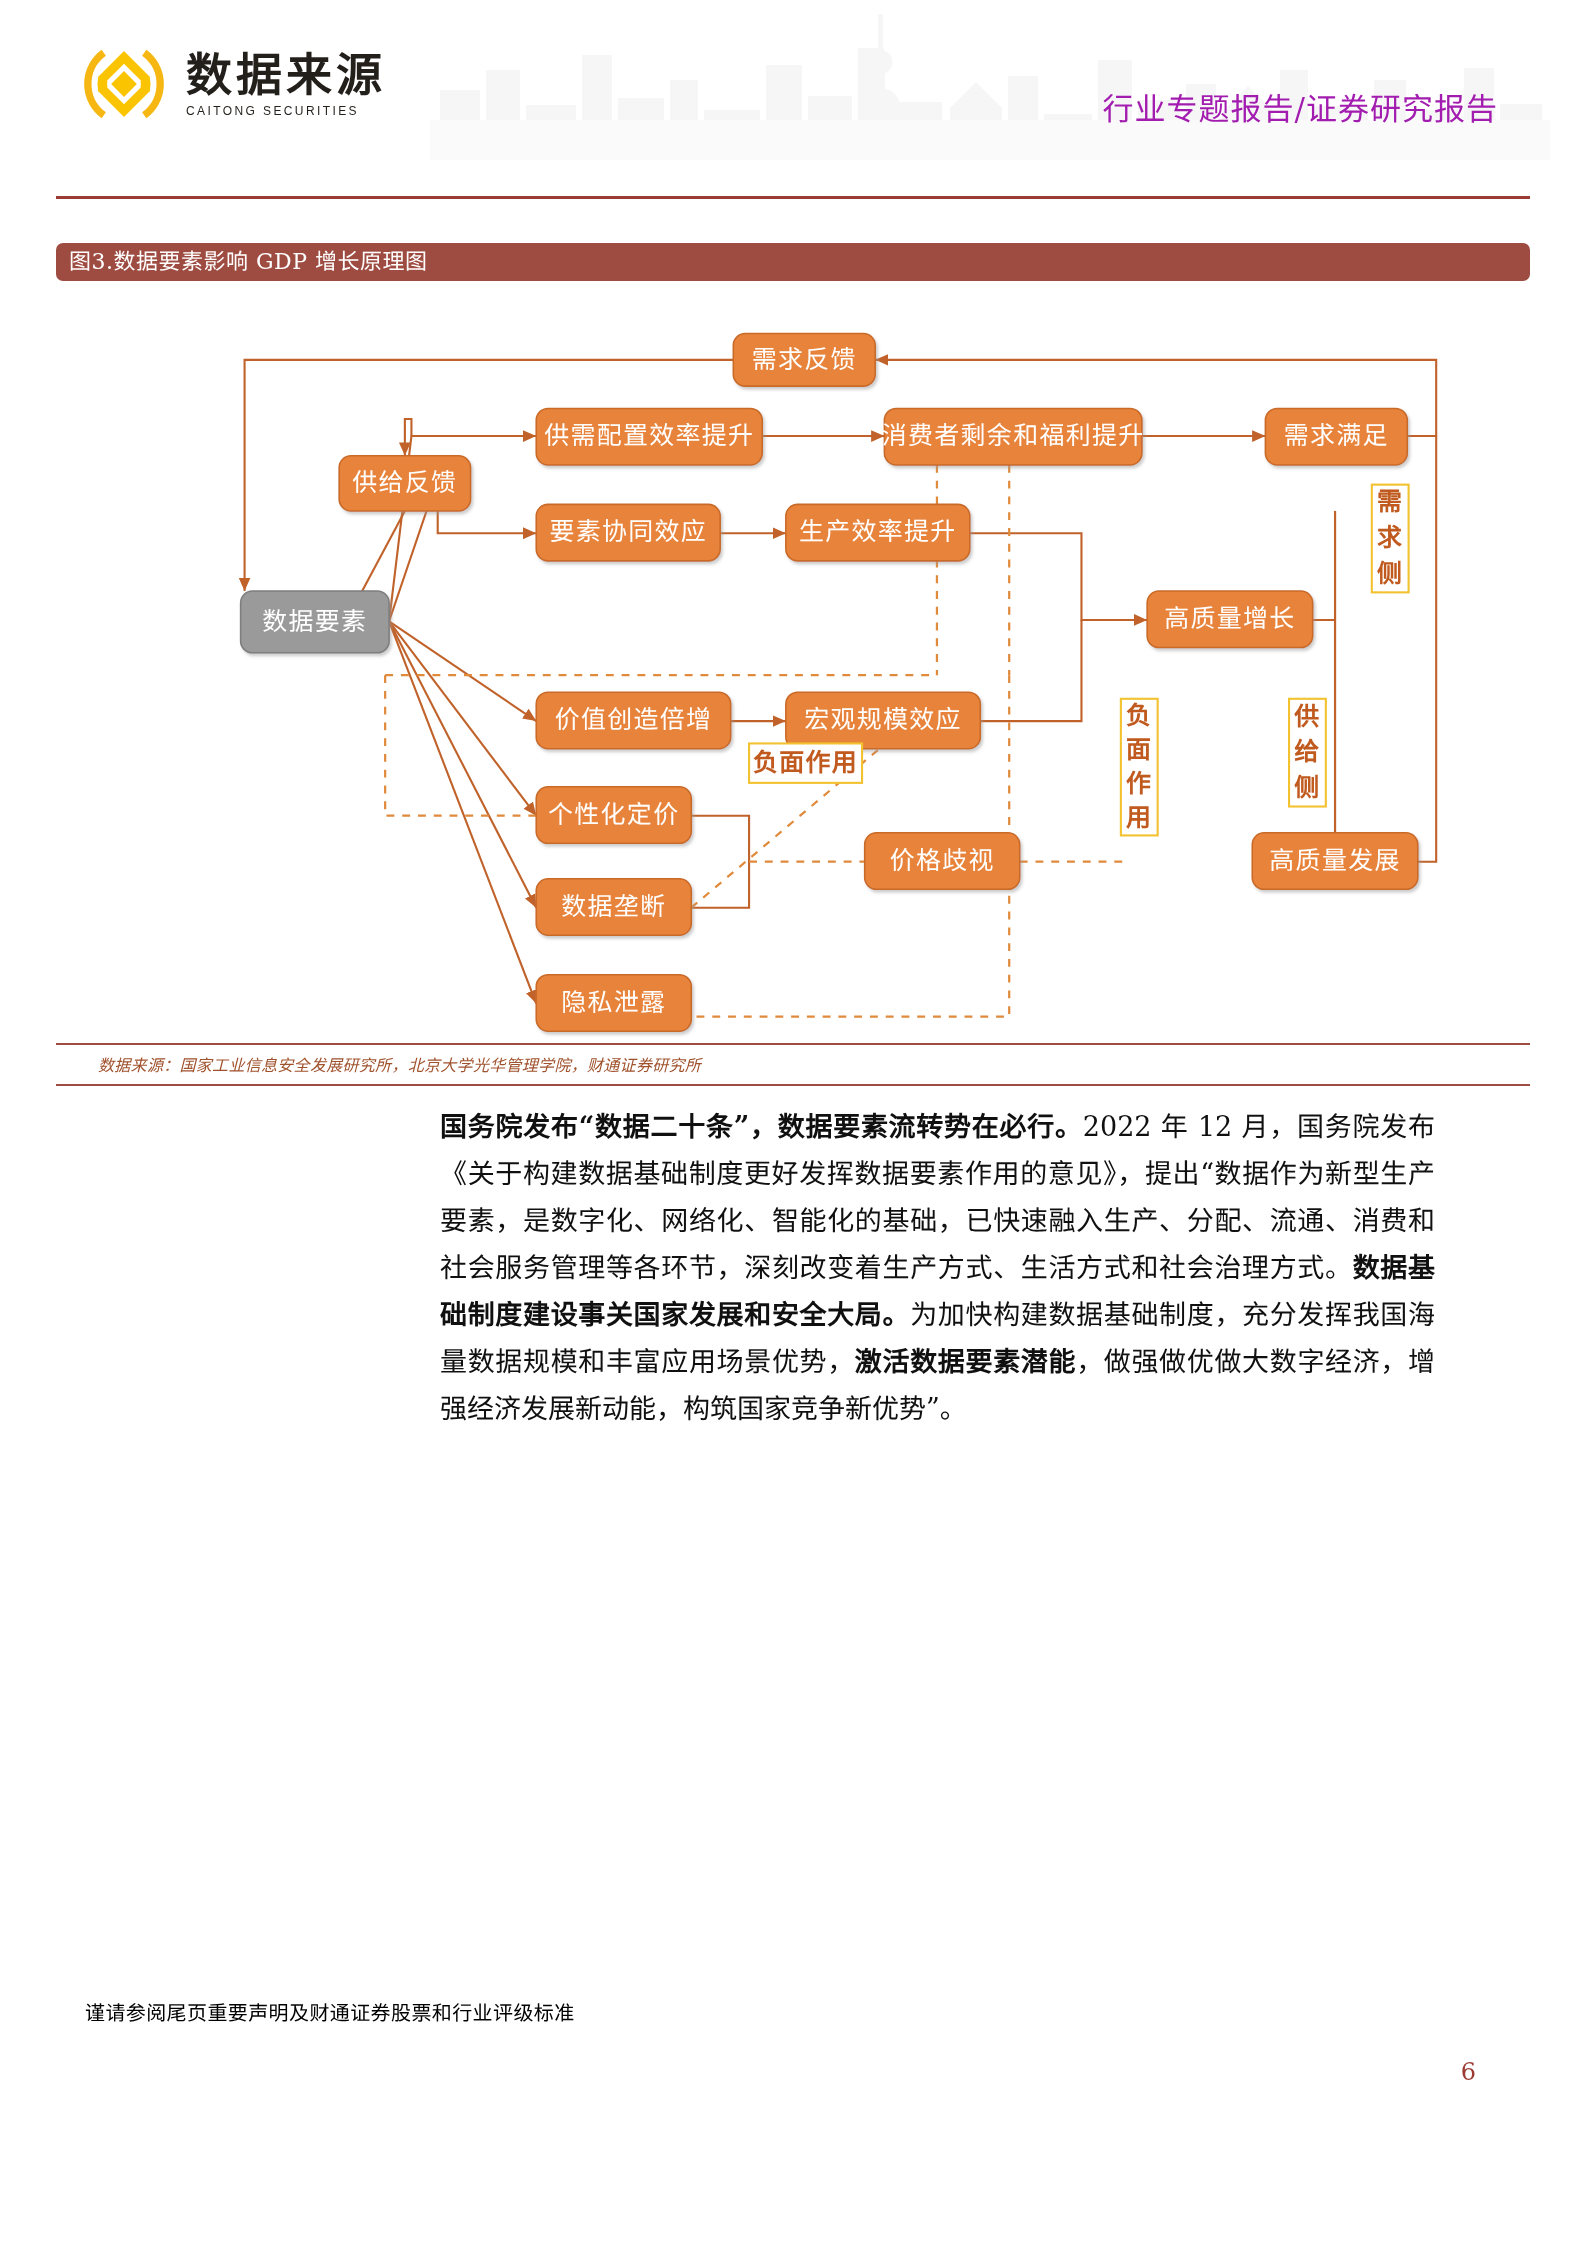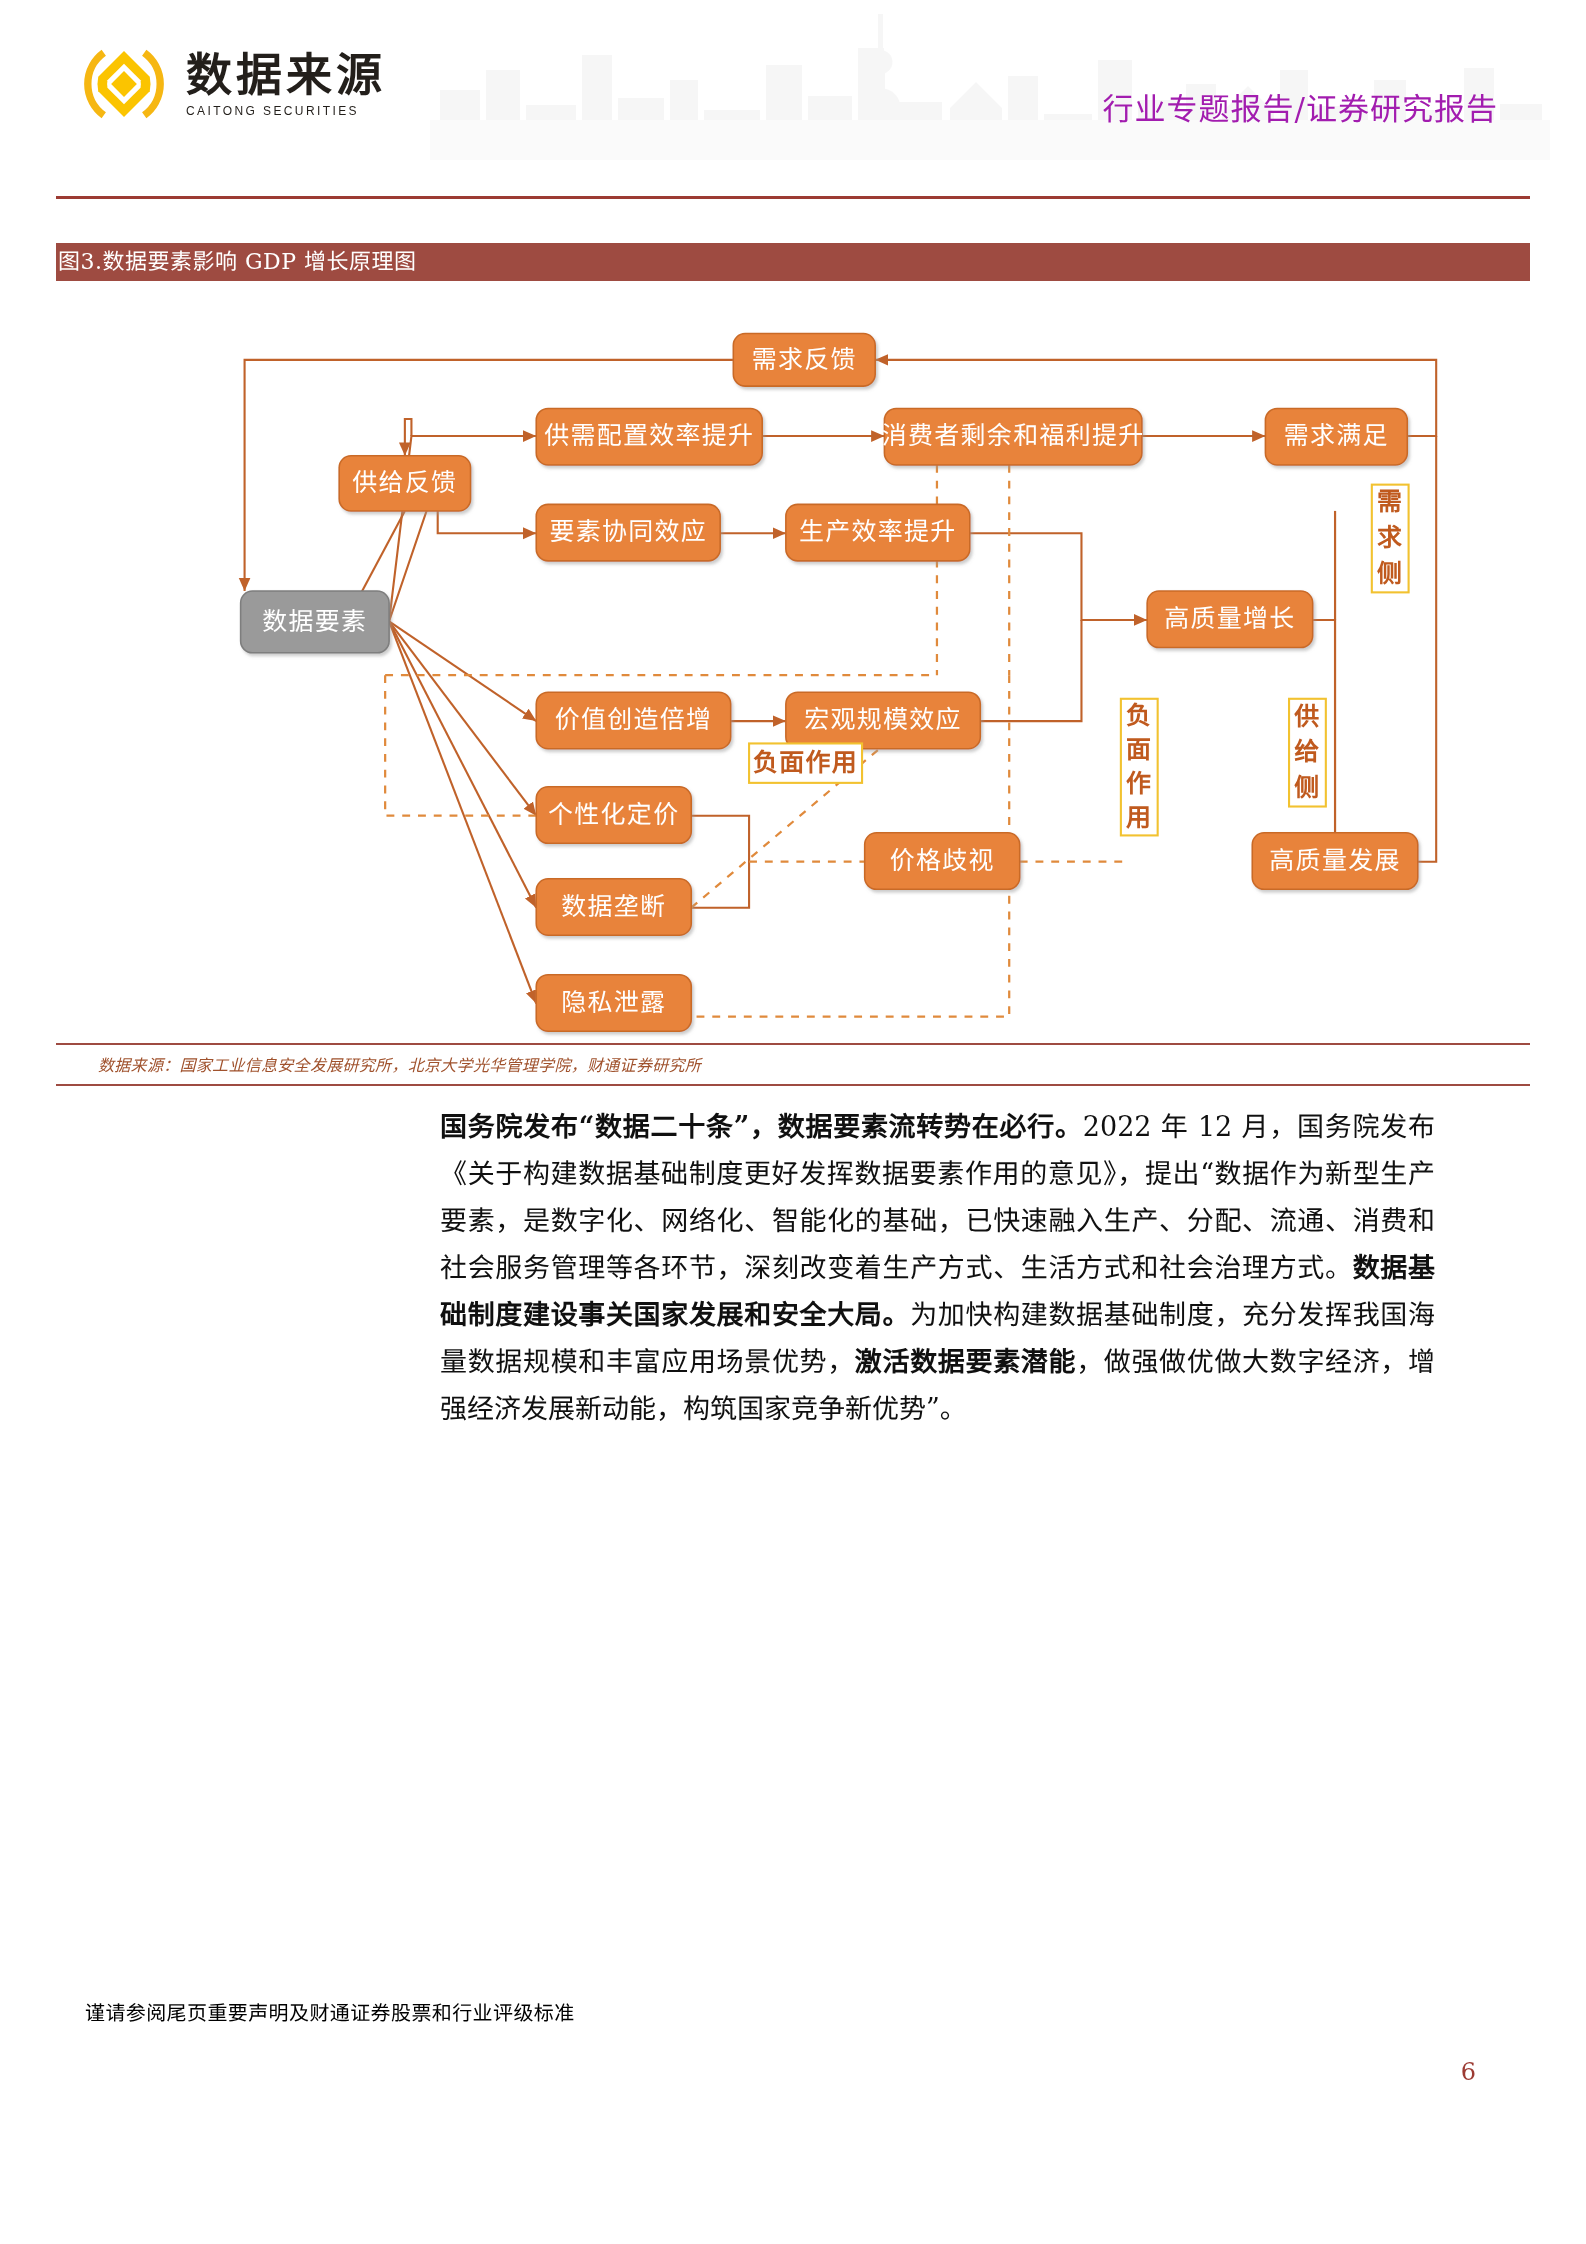--- a/index.html
+++ b/index.html
@@ -20,22 +20,22 @@
            font-family:"DejaVu Serif",serif;}
   .logo-en{font-size:12px;color:#231f1b;letter-spacing:2.4px;margin-top:7px;
            font-family:"Liberation Sans",sans-serif;}
   .report-type{position:absolute;right:88px;top:84px;font-size:31px;color:#a21caf;
                letter-spacing:1px;font-family:"DejaVu Serif",serif;}
   .hrule{position:absolute;left:56px;top:196px;width:1474px;height:3px;background:#9c3b33;}
 
   
   .fig-title{position:absolute;left:56px;top:243px;width:1474px;height:38px;
              background:#9e4b41;color:#fff;font-size:22px;line-height:38px;
-             padding-left:2px;box-sizing:border-box;letter-spacing:.5px;
-             font-family:"DejaVu Serif",serif;}
+             padding-left:13px;box-sizing:border-box;letter-spacing:.5px;
+             font-family:"DejaVu Serif",serif;border-radius:7px;}
   .fig-body{position:absolute;left:62px;top:281px;width:1474px;height:762px;background:#fff;}
   .fig-rule{position:absolute;left:56px;top:1043px;width:1474px;height:2px;background:#9e4b41;}
   .fig-src{position:absolute;left:98px;top:1052px;font-size:16px;color:#a0522d;
            font-style:italic;font-family:"DejaVu Serif",serif;letter-spacing:.3px;}
   .fig-src-rule{position:absolute;left:56px;top:1084px;width:1474px;height:2px;background:#9e4b41;}
 
   
   .body-text{position:absolute;left:440px;top:1103px;width:995px;
              font-size:27px;line-height:47px;color:#101010;text-align:justify;
              font-family:"DejaVu Serif",serif;}

